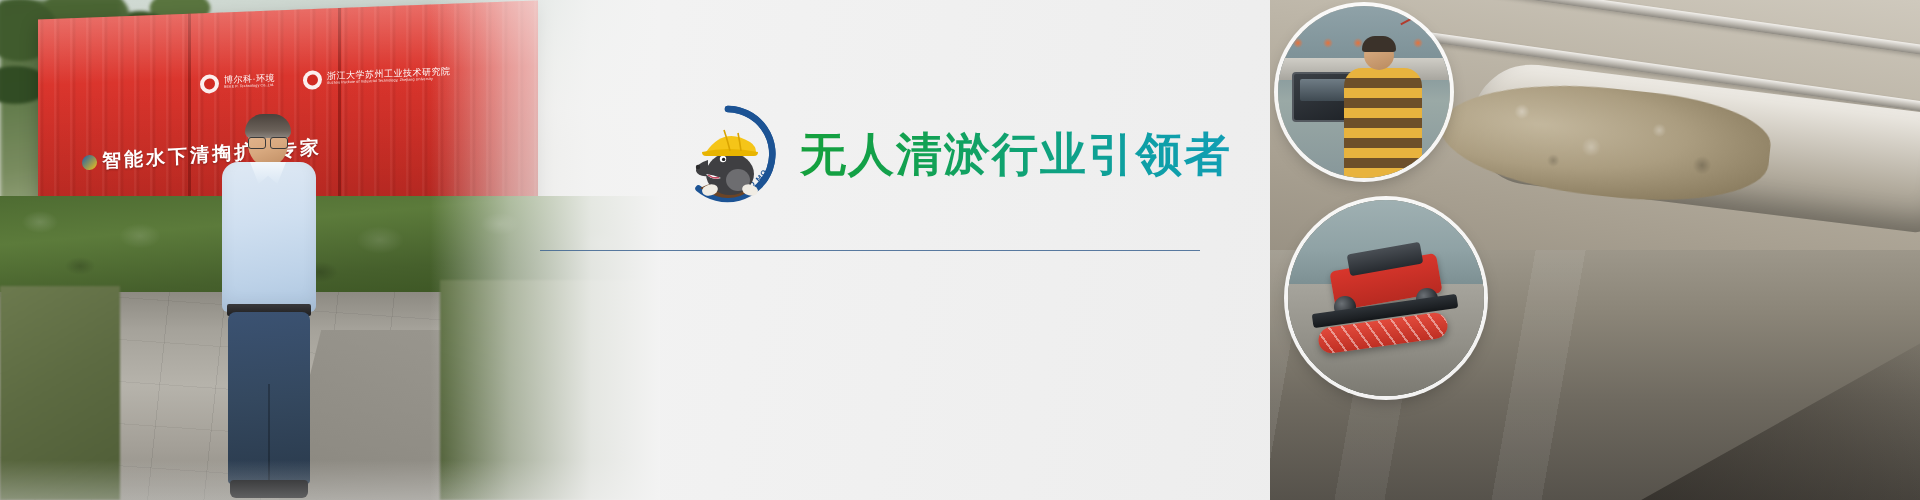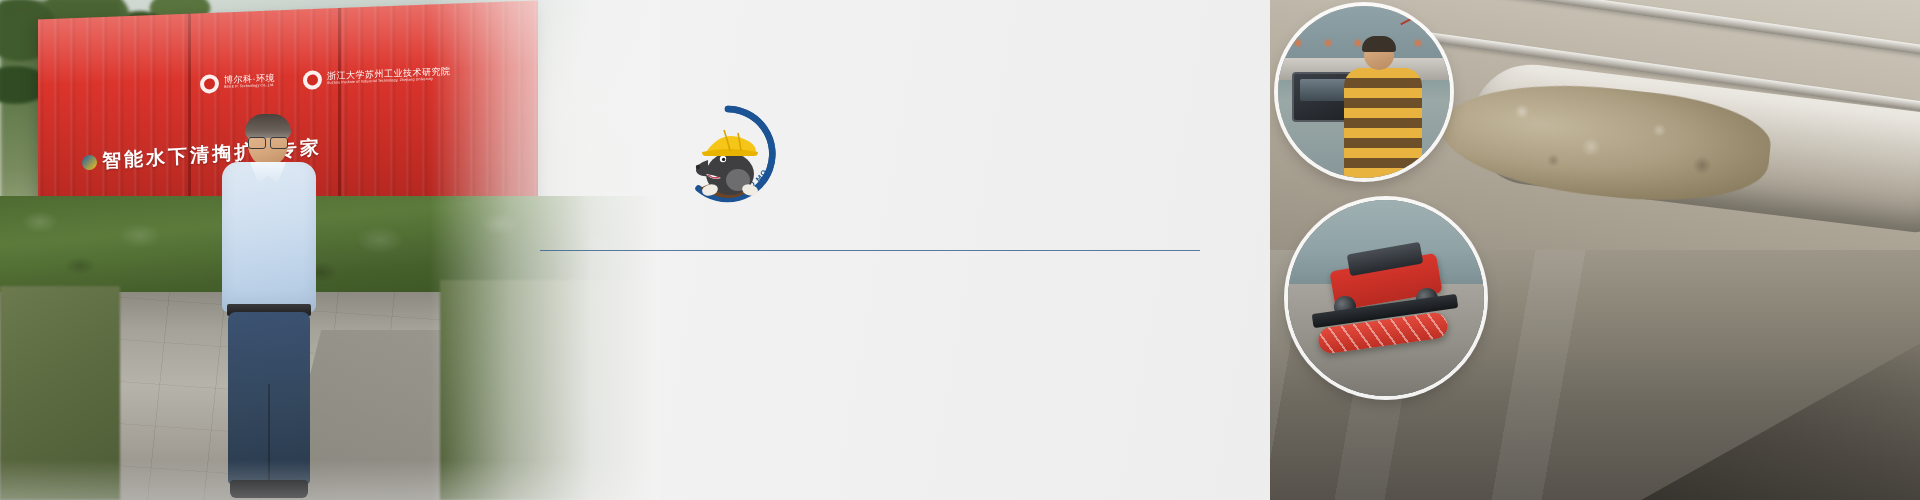--- a/index.html
+++ b/index.html
@@ -502,20 +502,21 @@
           <path d="M28 48 Q46 22 72 38 Q78 42 78 48 Z" fill="#f5c518"></path>
           <path d="M24 48 Q50 42 80 48 Q80 52 76 52 L28 52 Q24 52 24 48 Z" fill="#e8b400"></path>
           <path d="M46 26 Q50 38 52 47" fill="none" stroke="#d9a400" stroke-width="1.6"></path>
           <path d="M60 29 Q62 39 63 47" fill="none" stroke="#d9a400" stroke-width="1.6"></path>
 
           <ellipse cx="32" cy="86" rx="8" ry="5.5" fill="#f0ece4" transform="rotate(-14 32 86)"></ellipse>
           <ellipse cx="72" cy="86" rx="8" ry="5.5" fill="#f0ece4" transform="rotate(14 72 86)"></ellipse>
         </svg>
       </div>
 
+      <div class="headline">无人清淤行业引领者</div>
     </div>
 
     <div class="divider"></div>
   </div>
 
   <div class="right">
 
     <div class="pipe-photo">
       <div class="pipe-rail-a"></div>
       <div class="pipe-rail-b"></div>

